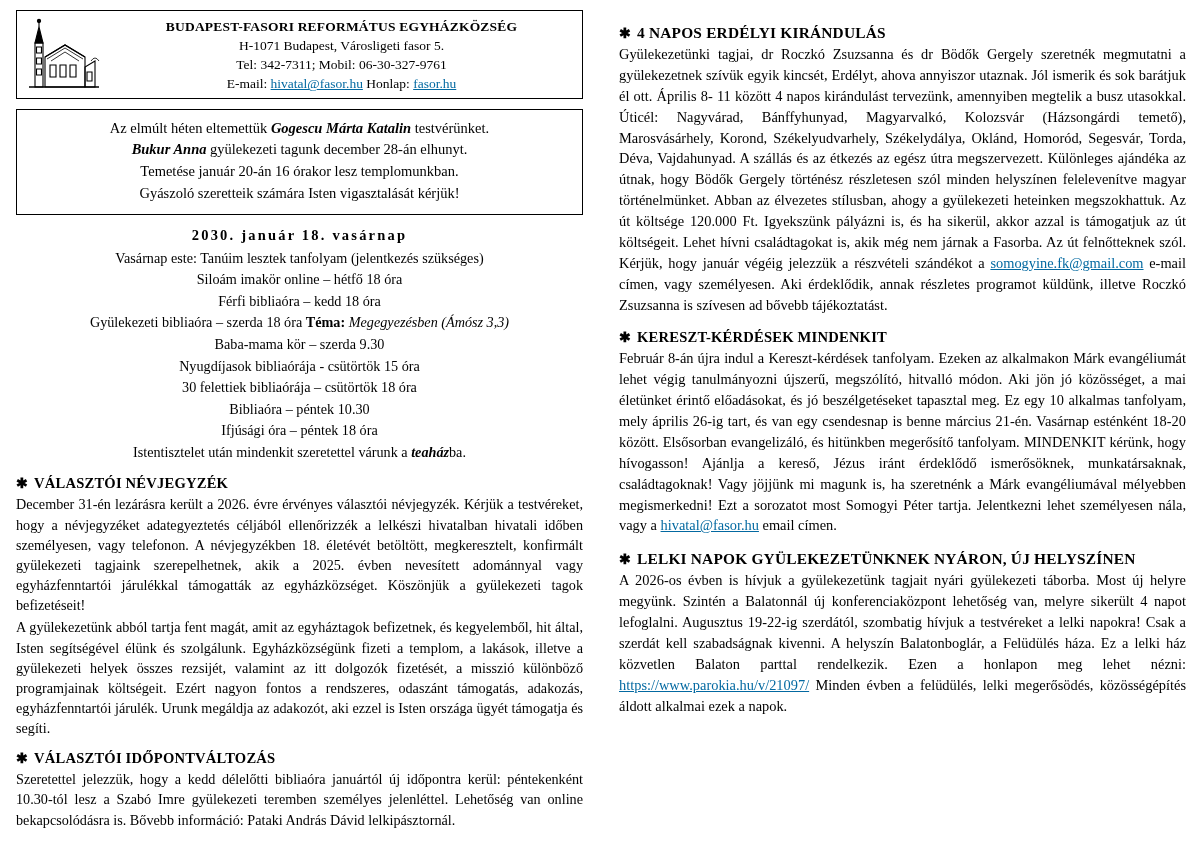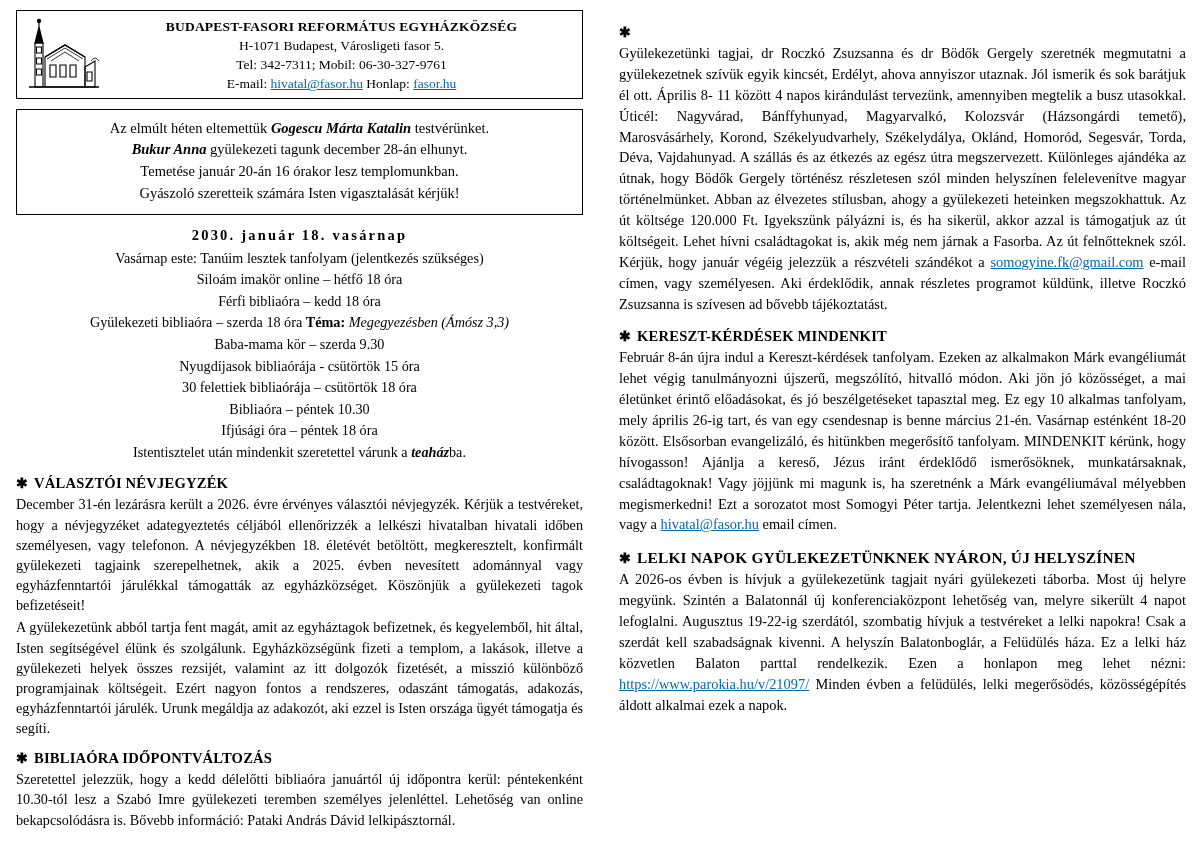--- a/index.html
+++ b/index.html
@@ -198,30 +198,31 @@
 
     <div class="sec-head">
       <span class="star">✱</span>
       <span class="sec-title">VÁLASZTÓI NÉVJEGYZÉK</span>
     </div>
     <p class="body">December 31-én lezárásra került a 2026. évre érvényes választói névjegyzék. Kérjük a testvéreket, hogy a névjegyzéket adategyeztetés céljából ellenőrizzék a lelkészi hivatalban hivatali időben személyesen, vagy telefonon. A névjegyzékben 18. életévét betöltött, megkeresztelt, konfirmált gyülekezeti tagjaink szerepelhetnek, akik a 2025. évben nevesített adománnyal vagy egyházfenntartói járulékkal támogatták az egyházközséget. Köszönjük a gyülekezeti tagok befizetéseit!</p>
     <p class="body">A gyülekezetünk abból tartja fent magát, amit az egyháztagok befizetnek, és kegyelemből, hit által, Isten segítségével élünk és szolgálunk. Egyházközségünk fizeti a templom, a lakások, illetve a gyülekezeti helyek összes rezsijét, valamint az itt dolgozók fizetését, a misszió különböző programjainak költségeit. Ezért nagyon fontos a rendszeres, odaszánt támogatás, adakozás, egyházfenntartói járulék. Urunk megáldja az adakozót, aki ezzel is Isten országa ügyét támogatja és segíti.</p>
 
     <div class="sec-head">
       <span class="star">✱</span>
-      <span class="sec-title">BIBLIAÓRA IDŐPONTVÁLTOZÁS</span>
+      <span class="sec-title">VÁLASZTÓI IDŐPONTVÁLTOZÁS</span>
     </div>
     <p class="body">Szeretettel jelezzük, hogy a kedd délelőtti bibliaóra januártól új időpontra kerül: péntekenként 10.30-tól lesz a Szabó Imre gyülekezeti teremben személyes jelenléttel. Lehetőség van online bekapcsolódásra is. Bővebb információ: Pataki András Dávid lelkipásztornál.</p>
 
   </div>
 
   <div class="col col-right">
 
     <div class="sec-head big">
       <span class="star">✱</span>
+      <span class="sec-title">4 NAPOS ERDÉLYI KIRÁNDULÁS</span>
     </div>
     <p class="body">
       <span>Gyülekezetünki tagjai, dr Roczkó Zsuzsanna és dr Bödők Gergely szeretnék megmutatni a gyülekezetnek szívük egyik kincsét, Erdélyt, ahova annyiszor utaznak. Jól ismerik és sok barátjuk él ott. Április 8- 11 között 4 napos kirándulást tervezünk, amennyiben megtelik a busz utasokkal. Úticél: Nagyvárad, Bánffyhunyad, Magyarvalkó, Kolozsvár (Házsongárdi temető), Marosvásárhely, Korond, Székelyudvarhely, Székelydálya, Oklánd, Homoród, Segesvár, Torda, Déva, Vajdahunyad. A szállás és az étkezés az egész útra megszervezett. Különleges ajándéka az útnak, hogy Bödők Gergely történész részletesen szól minden helyszínen felelevenítve magyar történelmünket. Abban az élvezetes stílusban, ahogy a gyülekezeti heteinken megszokhattuk. Az út költsége 120.000 Ft. Igyekszünk pályázni is, és ha sikerül, akkor azzal is támogatjuk az út költségeit. Lehet hívni családtagokat is, akik még nem járnak a Fasorba. Az út felnőtteknek szól. Kérjük, hogy január végéig jelezzük a részvételi szándékot a </span><a class="link" href="#">somogyine.fk@gmail.com</a><span> e-mail címen, vagy személyesen. Aki érdeklődik, annak részletes programot küldünk, illetve Roczkó Zsuzsanna is szívesen ad bővebb tájékoztatást.</span>
     </p>
 
     <div class="sec-head">
       <span class="star">✱</span>
       <span class="sec-title">KERESZT-KÉRDÉSEK MINDENKIT</span>
     </div>
     <p class="body">

